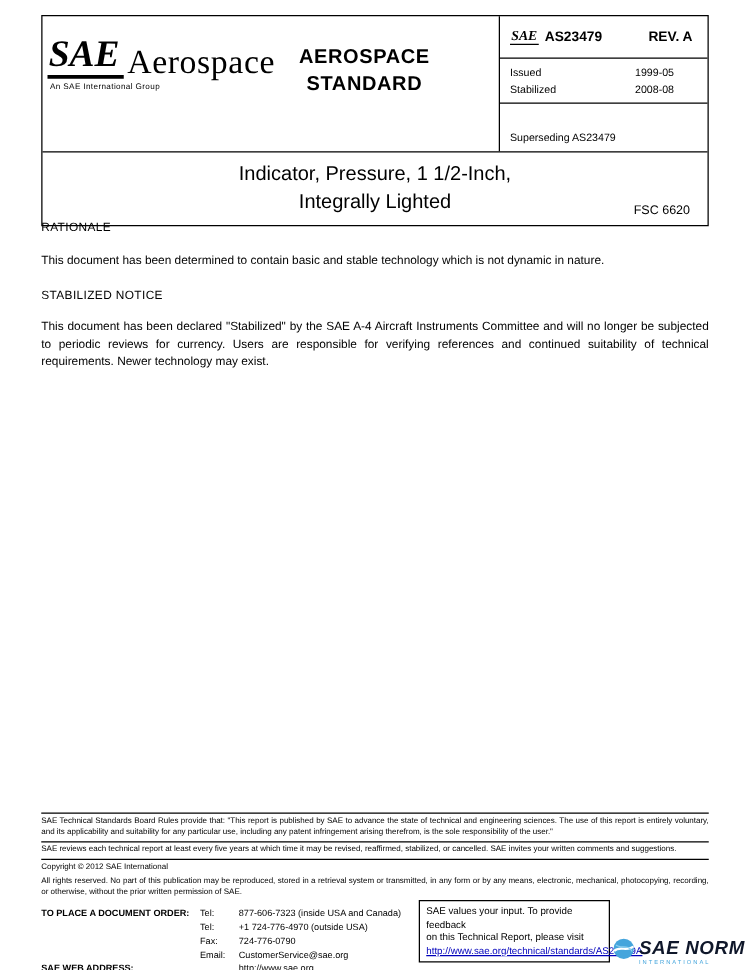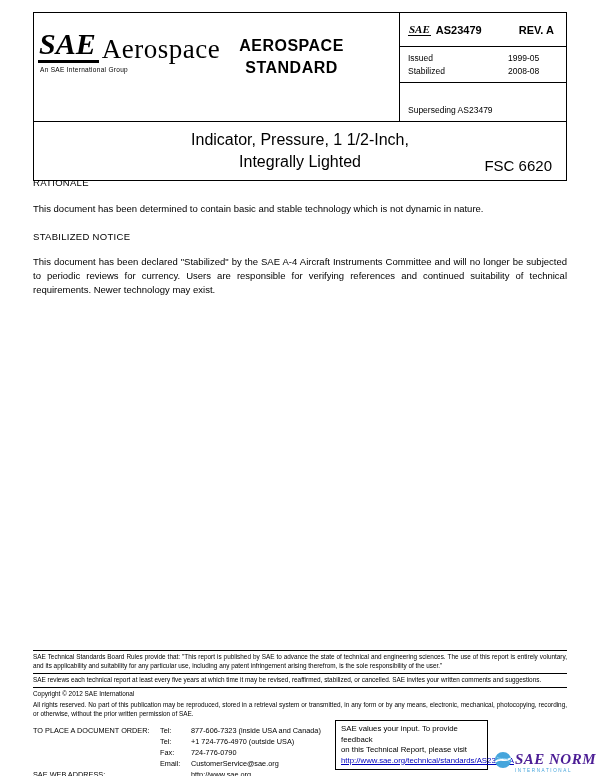--- a/index.html
+++ b/index.html
@@ -45,55 +45,55 @@
     font-size:11px; border-bottom:1.5px solid #000; margin-right:5px; padding:0 1px;
   }
   .doc-rev { margin-left:auto; }
   .info-dates { padding:4px 8px 5px 8px; border-bottom:1px solid #000; }
   .date-row { display:flex; padding:1.5px 0;gap:48px; }
   .date-row span:first-child { width:52px; }
   .superseding-row { padding:6px 8px;margin-top:16px; }
 
   .header-title-row { position:relative; border-top:1px solid #000; padding:7px 0 6px 0; }
   .doc-title { text-align:center; font-size:16px; line-height:1.4; }
-  .fsc { position:absolute; right:14px; bottom:6px; font-size:15px;padding-left:12px; }
+  .fsc { position:absolute; right:14px; bottom:6px; font-size:10px;padding-left:12px; }
 
   
   .content { position:absolute; left:33px; top:176px; width:534px; font-size:9.5px; line-height:1.45; }
   .center-heading { margin-bottom:12px; letter-spacing:0.3px; }
   .para { margin-bottom:14px; }
   .justify { text-align:justify; }
 
   
   .footer { position:absolute; left:33px; top:648px; width:534px; font-size:6.4px; line-height:1.4; }
   .rule { border-top:0.5px solid #000; height:0; margin:2px 0; }
   .fine { margin:2px 0; }
 
   .order-grid {
     display:grid; grid-template-columns:127px 31px 1fr;
     font-size:7.3px; line-height:1.35; margin-top:7px; width:300px;
   }
-  .ob { font-weight:normal; }
+  .ob { font-weight:bold; }
   .order-grid span { padding:0.5px 0; }
 
   .feedback-box {
     position:absolute; left:302px; top:72px; width:153px;
     border:1px solid #000; padding:3px 5px; font-size:7.8px; line-height:1.35;
     background:#fff;
   }
   .feedback-url { color:#0000bb; text-decoration:underline; display:block; cursor:pointer; }
 
   
   .watermark {
     position:absolute; right:4px; bottom:3px;
     display:flex; align-items:center; gap:3px; color:#45a5dc;
   }
   .wm-main {
     font-weight:bold; font-style:italic; font-size:15px; line-height:1;
-    letter-spacing:0.5px; color:#4c1d95;font-family:Liberation Serif, serif;
+    letter-spacing:0.5px; color:#0f172a;
   }
   .wm-sub { font-size:4.6px; letter-spacing:1.6px; color:#45a5dc; margin-top:1px; }
 </style>
 </head>
 <body>
 
 <div class="page">
 
   <div class="header-box">
     <div class="header-top">

